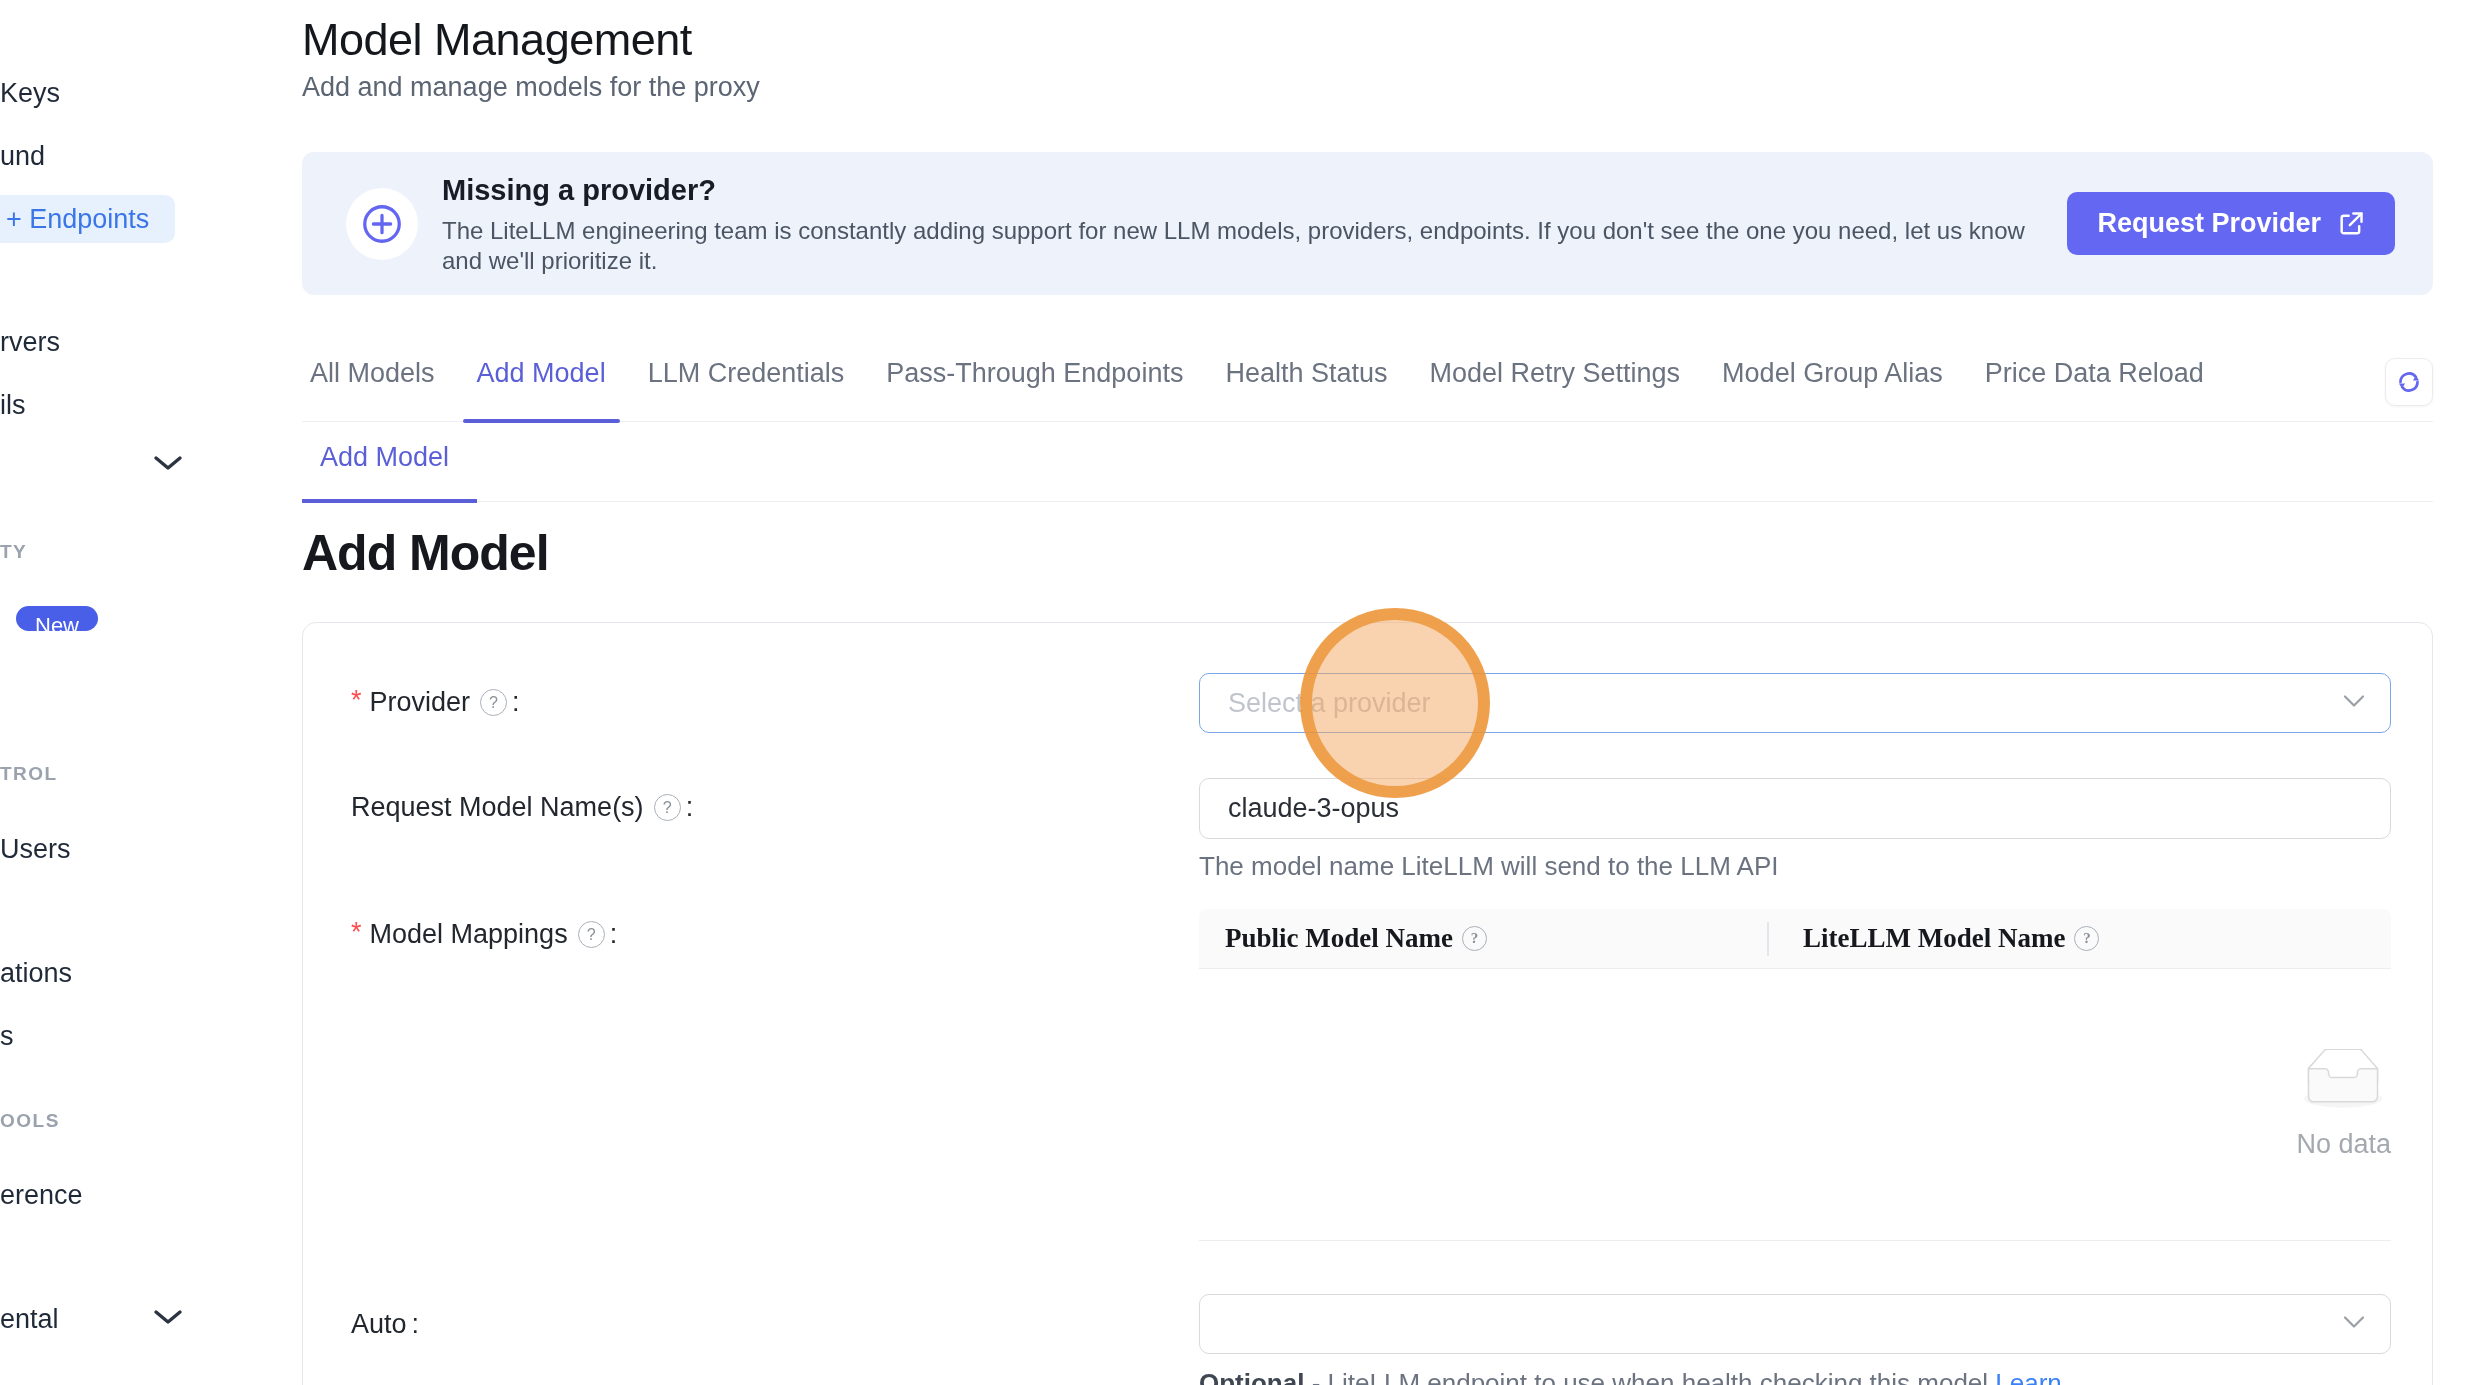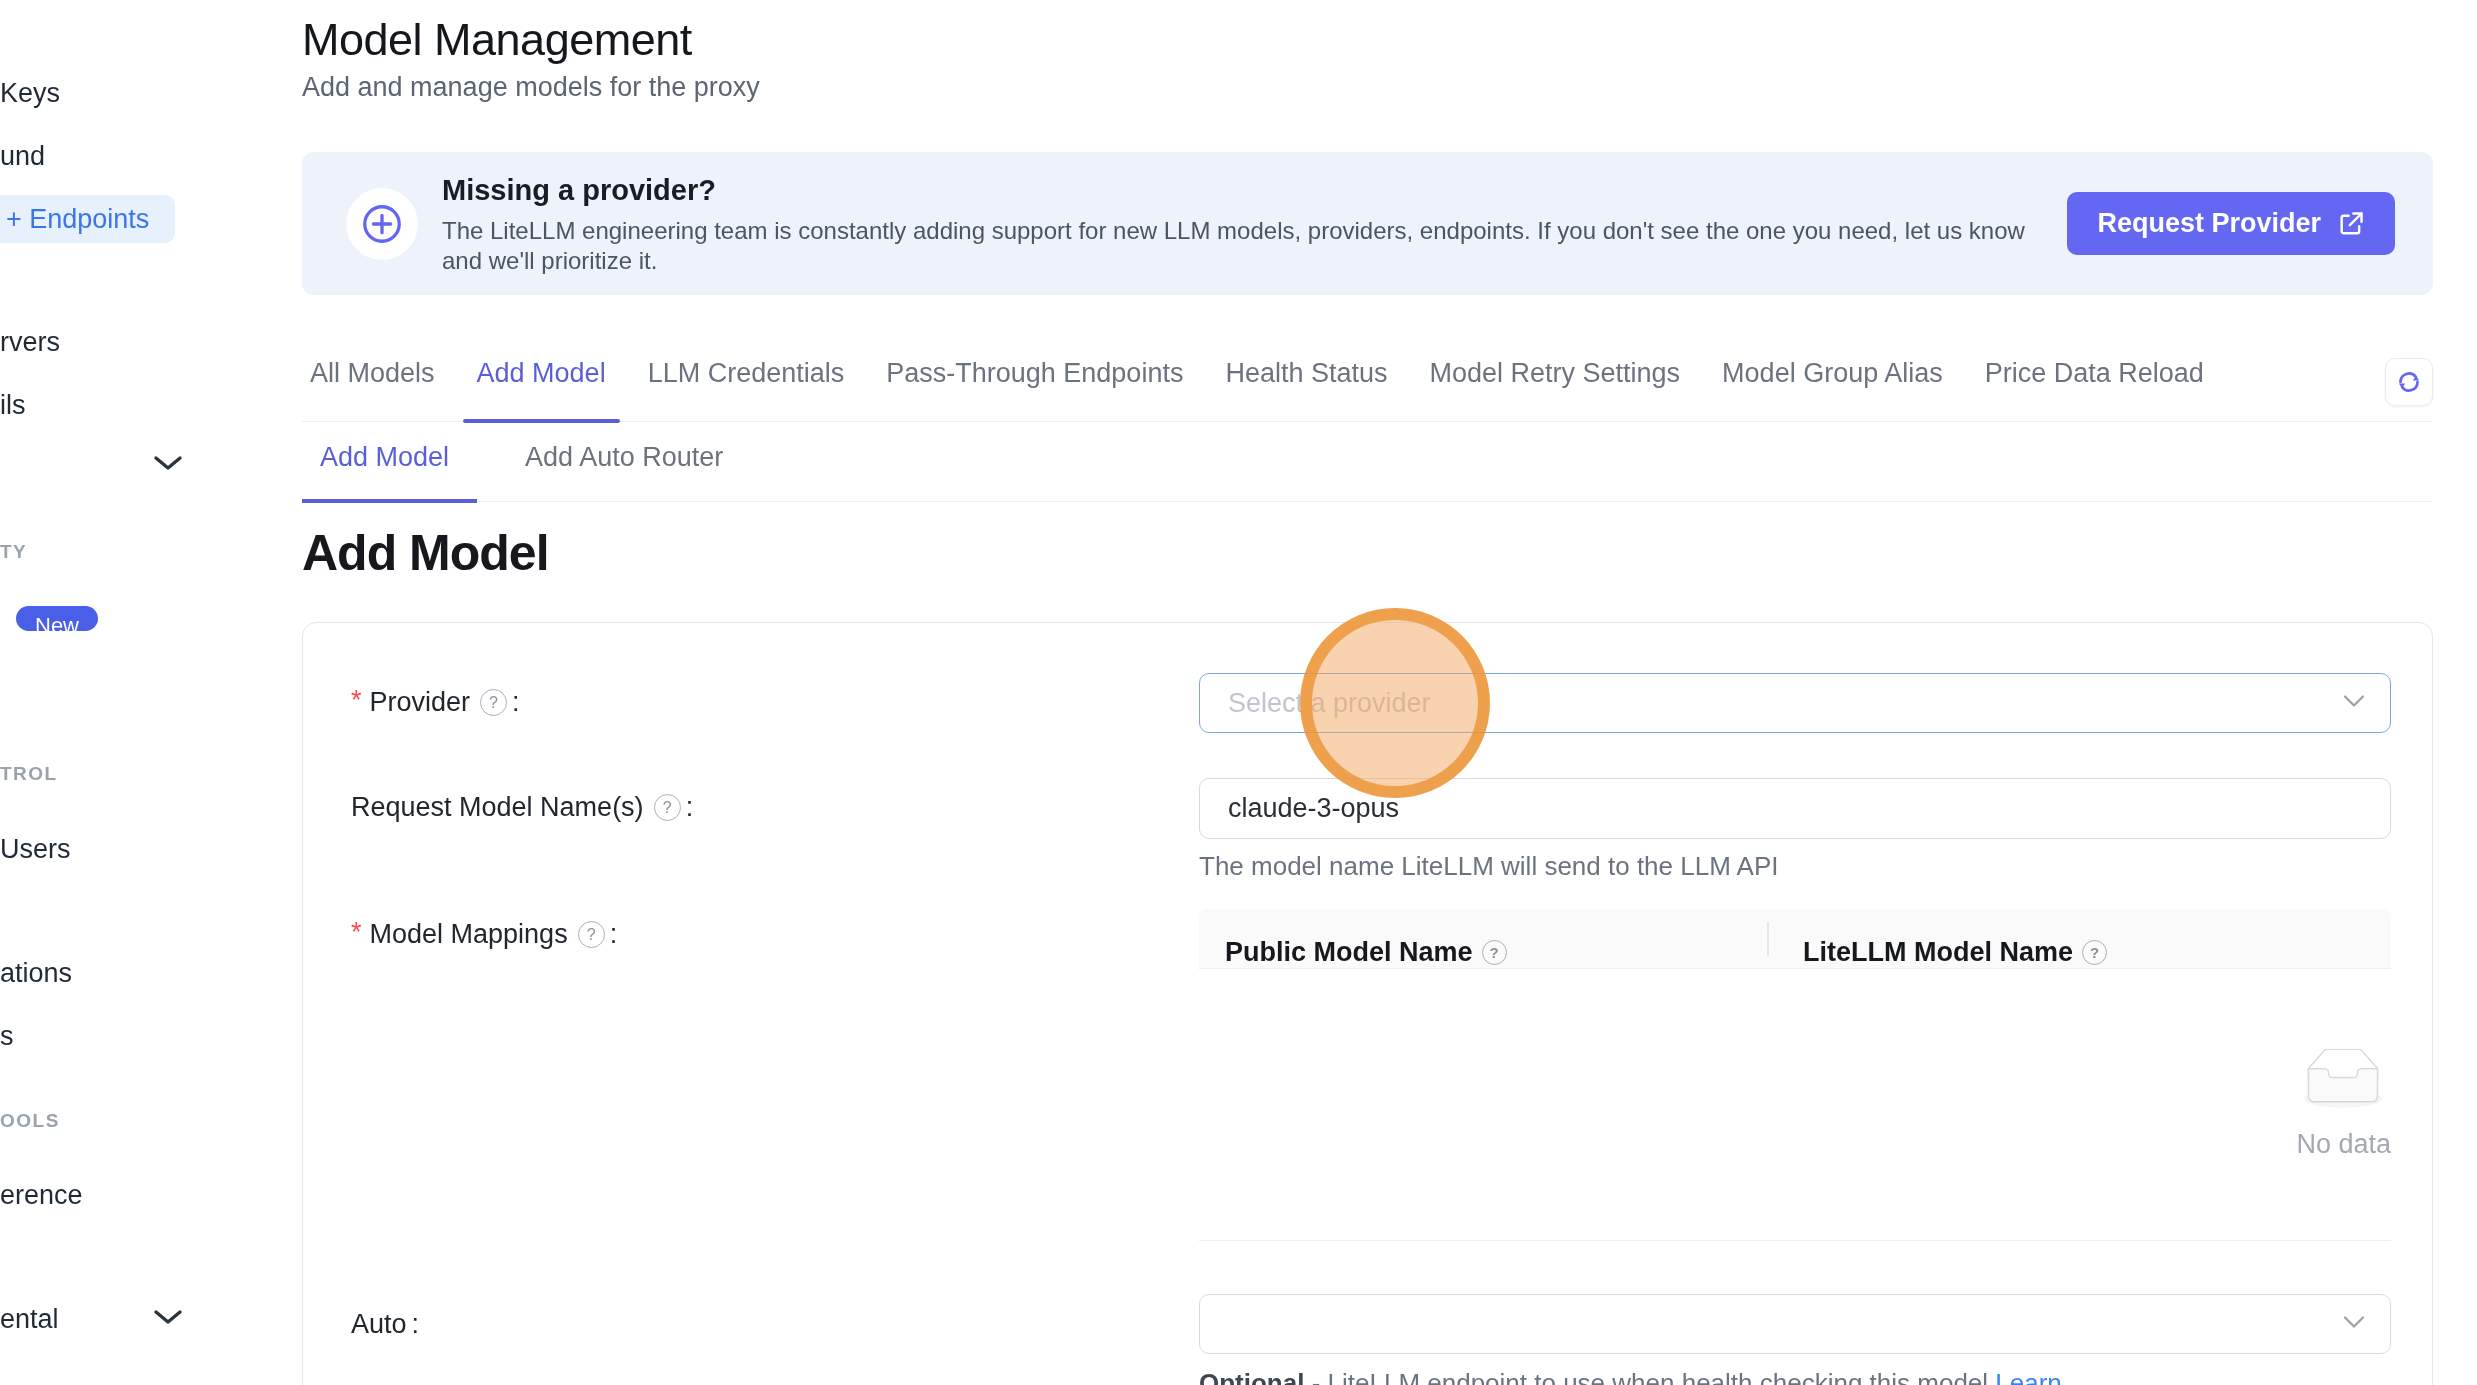--- a/index.html
+++ b/index.html
@@ -162,21 +162,21 @@
     font-size: 26px; color: #6b7280; white-space: nowrap;
   }
   .helper .bold { color: #3f4752; font-weight: 700; }
   .helper .link { color: #3c82f6; cursor: pointer; }
 
   
   .map-table { position: absolute; left: 896px; top: 286px; width: 1192px; }
   .map-header {
     height: 60px; background: #fafafa;
     border-radius: 8px 8px 0 0; border-bottom: 1.6px solid #ebedf0;
-    position: relative; display: flex; align-items: flex-end;
+    position: relative; display: flex; align-items: center; font-family: Liberation Serif, serif;
   }
   .map-th {
     display: flex; align-items: center;
     font-size: 27px; font-weight: 700; color: #16181d; white-space: nowrap;
   }
   .map-th.c1 { padding-left: 26px; width: 586px; }
   .map-th.c2 { padding-left: 18px; }
   .col-divider {
     position: absolute; left: 568px; top: 13px; width: 1.6px; height: 34px;
     background: #e3e6ea;
@@ -268,21 +268,20 @@
         </g>
         <polygon points="3.4,13.2 8.6,13.2 6,17.6" fill="#6366f1"></polygon>
         <polygon points="20.6,10.8 15.4,10.8 18,6.4" fill="#6366f1"></polygon>
       </svg>
     </span>
   </div>
 </div>
 
 <div class="subtabs-row">
   <div class="subtab active">Add Model</div>
-  <div class="subtab">Add Auto Router</div>
 </div>
 
 <h2 class="section-heading">Add Model</h2>
 
 <div class="card">
 
   <div class="f-label" style="top:64px">
     <span class="req">*</span>
     <span>Provider</span>
     <span class="help-icon">?</span>

